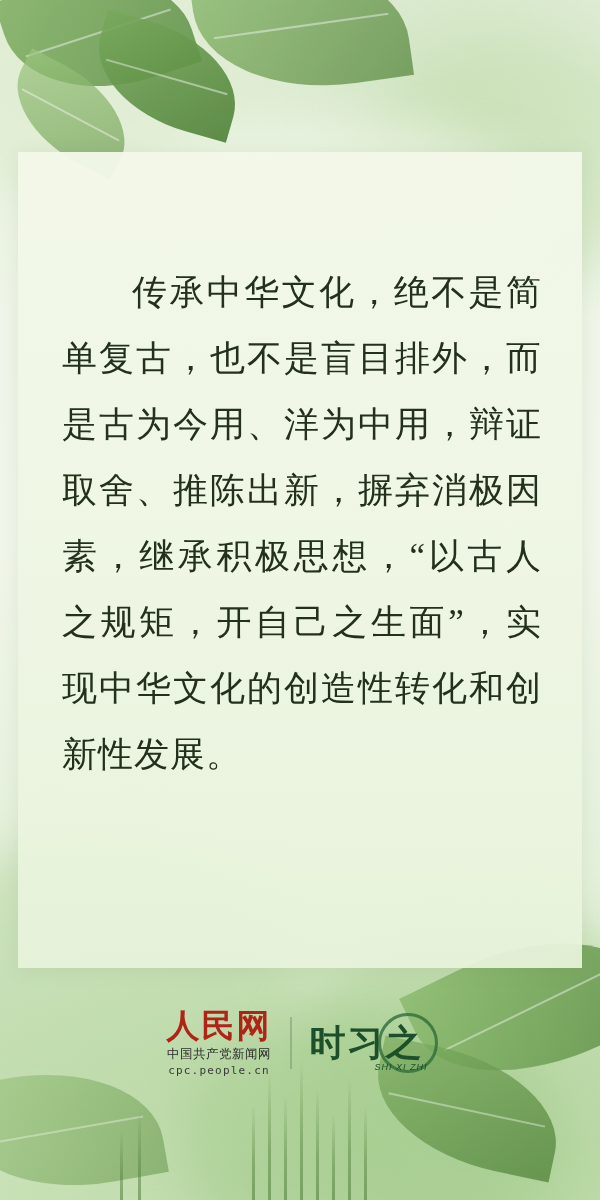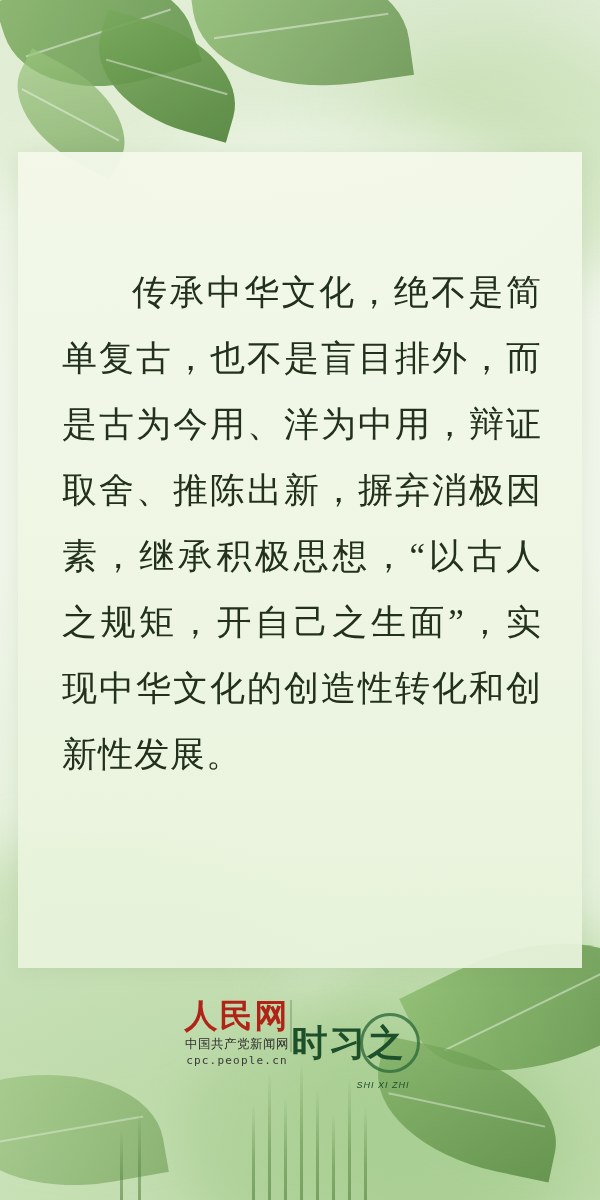--- a/index.html
+++ b/index.html
@@ -111,21 +111,23 @@
   }
 
   
   .footer {
     position: absolute;
     left: 0;
     right: 0;
     top: 1000px;
     height: 86px;
     display: flex;
+    align-items: center;
     justify-content: center;
+    gap: 18px;
   }
   .brand-left {
     display: flex;
     flex-direction: column;
     align-items: center;
     line-height: 1;
   }
   .brand-cn {
     font-size: 33px;
     font-weight: bold;

